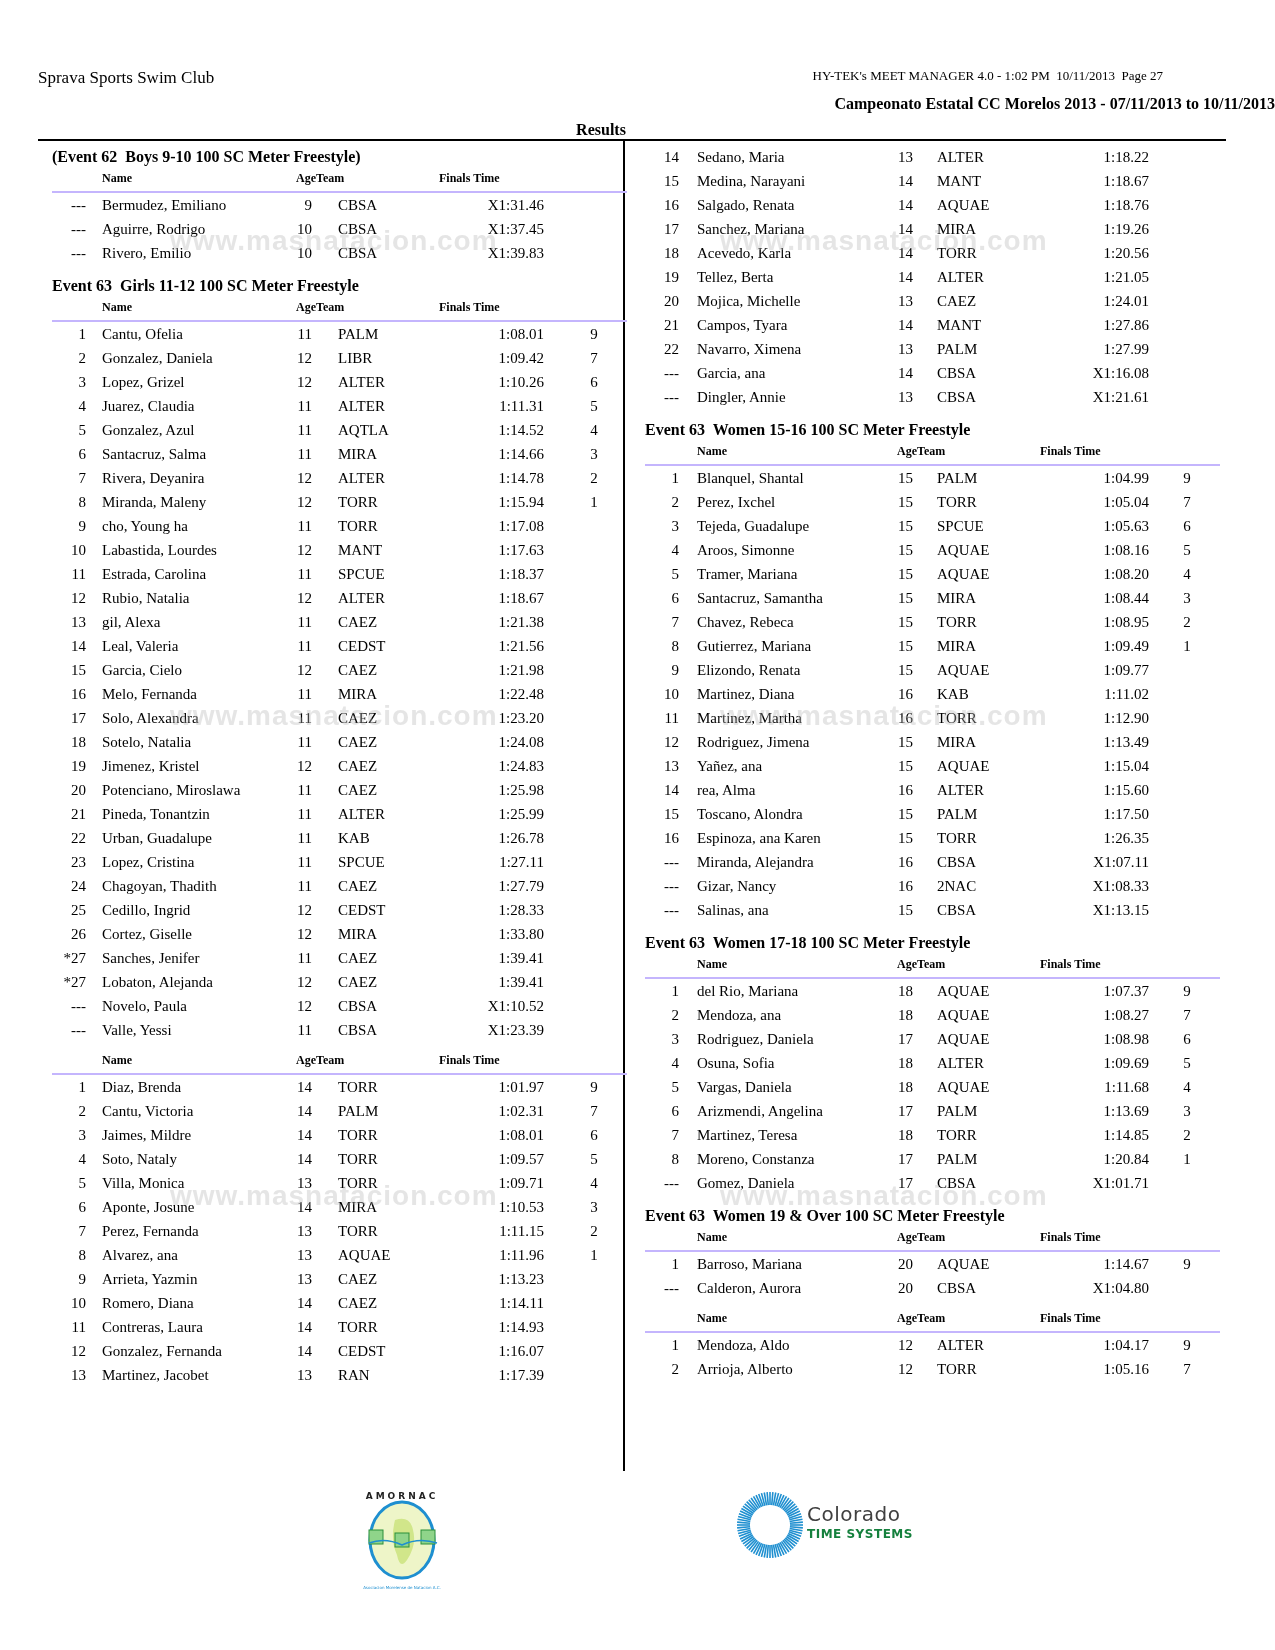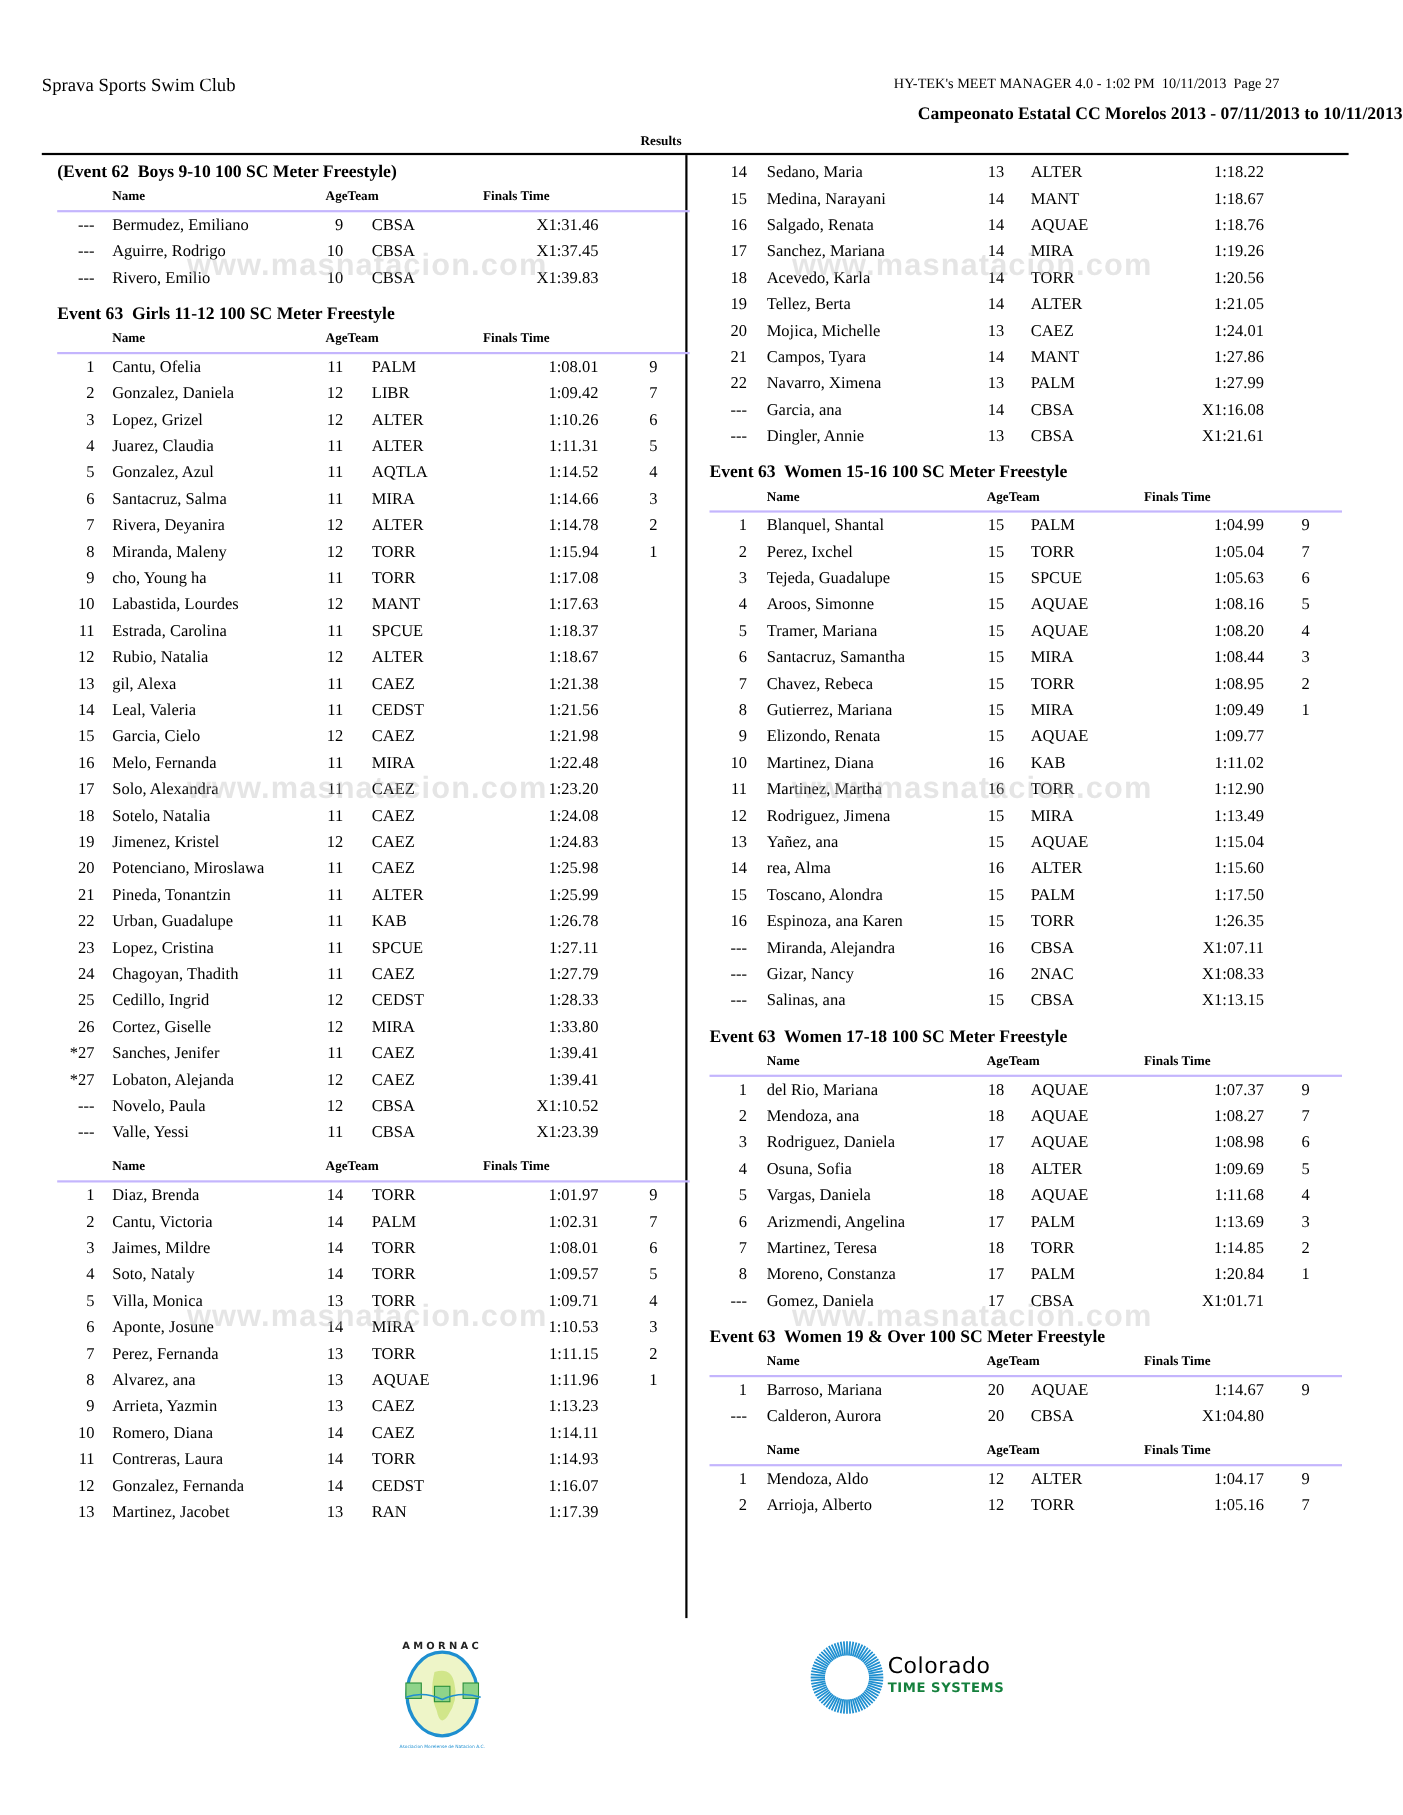--- a/index.html
+++ b/index.html
@@ -4,21 +4,21 @@
 <style>
   html, body { margin: 0; padding: 0; background: #ffffff; }
   body {
     width: 1275px; height: 1650px; position: relative; overflow: hidden;
     font-family: "Liberation Serif", "DejaVu Serif", serif; color: #000;
     font-size: 15px;
   }
   .hdr-left { position: absolute; left: 38px; top: 68px; font-size: 17px; }
   .hdr-right { position: absolute; right: 112px; top: 68px; font-size: 13px; white-space: pre; }
   .hdr-title { position: absolute; left: 0; width: 1275px; top: 95px; text-align: right; font-weight: bold; font-size: 16px; }
-  .hdr-results { position: absolute; left: 0; width: 1180px; top: 121px; text-align: center; font-weight: bold; font-size: 12px; padding-left: 22px; box-sizing: border-box; }
+  .hdr-results { position: absolute; left: 0; width: 1180px; top: 121px; text-align: center; font-weight: bold; font-size: 16px; padding-left: 22px; box-sizing: border-box; }
   .top-rule { position: absolute; left: 38px; top: 139px; width: 1188px; height: 2px; background: #000; }
   .col-divider { position: absolute; left: 623px; top: 141px; width: 2px; height: 1330px; background: #000; }
 
   .col { position: absolute; top: 145px; }
   .col-left { left: 52px; width: 575px; }
   .col-right { left: 645px; width: 580px; }
 
   .event { margin-bottom: 9px; }
   .event-title { font-weight: bold; font-size: 16px; height: 24px; line-height: 24px; white-space: pre; }
   .col-head { position: relative; height: 22px; border-bottom: 2px solid #c4b5fd; font-weight: bold; font-size: 12px; }
@@ -46,21 +46,21 @@
   .col-right .c-time { left: 392px; }
   .col-right .c-pts { left: 532px; }
   .col-right .h-name { left: 52px; }
   .col-right .h-age { left: 252px; }
   .col-right .h-time { left: 395px; }
 
   .watermark { position: absolute; font-family: "Liberation Sans", sans-serif; font-weight: bold; font-size: 28px; color: rgba(180,180,180,0.35); letter-spacing: 1px; pointer-events: none; }
 
   .logo-amornac { position: absolute; left: 355px; top: 1485px; width: 95px; height: 110px; }
   .logo-cts { position: absolute; left: 735px; top: 1490px; width: 200px; height: 70px; }
-  .cts-text1 { position: absolute; left: 72px; top: 12px; font-family: "DejaVu Sans", sans-serif; font-size: 20px; color: #000000; letter-spacing: 0.5px; }
+  .cts-text1 { position: absolute; left: 72px; top: 12px; font-family: "DejaVu Sans", sans-serif; font-size: 20px; color: #404040; letter-spacing: 0.5px; }
   .cts-text2 { position: absolute; left: 72px; top: 37px; font-family: "DejaVu Sans", sans-serif; font-size: 12px; font-weight: bold; color: #15803d; letter-spacing: 0.5px; }
 </style>
 </head>
 <body>
 
 <div>
   <div class="hdr-left">Sprava Sports Swim Club</div>
   <div class="hdr-right">HY-TEK's MEET MANAGER 4.0 - 1:02 PM  10/11/2013  Page 27</div>
   <div class="hdr-title">Campeonato Estatal CC Morelos 2013 - 07/11/2013 to 10/11/2013</div>
   <div class="hdr-results">Results</div>

